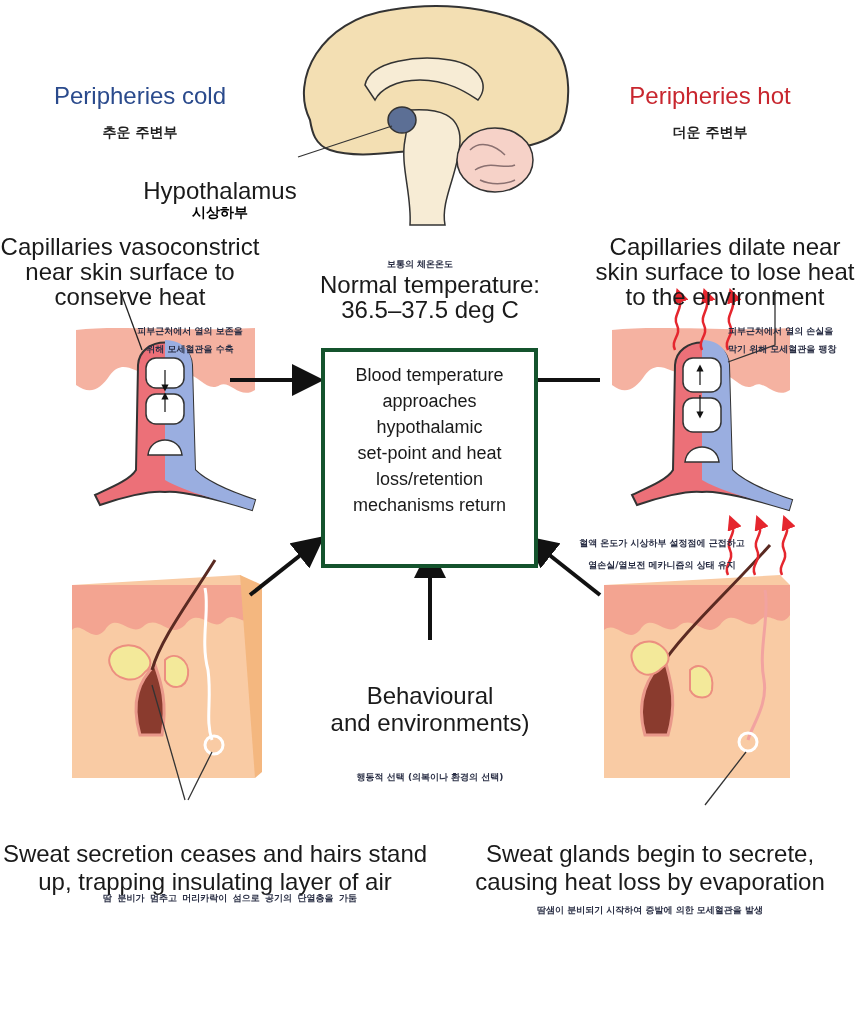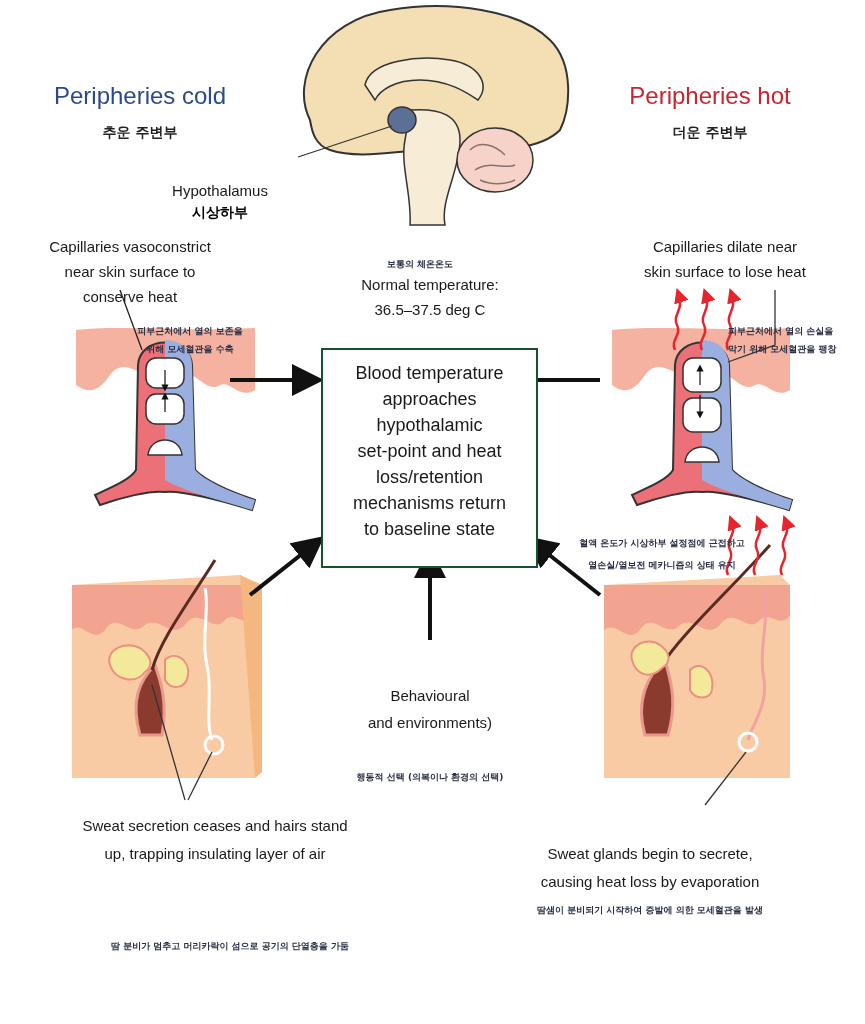--- a/index.html
+++ b/index.html
@@ -5,22 +5,22 @@
   html, body { margin:0; padding:0; background:#ffffff; }
   body { width:865px; height:1024px; position:relative; overflow:hidden;
          font-family:"Liberation Sans", "DejaVu Sans", sans-serif; color:#1a1a1a; }
   .abs { position:absolute;margin-top:32px; }
   .title { font-size:24px; text-align:center; }
   .title.cold { color:#2a4a8c; }
   .title.hot { color:#c8262e; }
   .ko { font-family:"DejaVu Sans", sans-serif; font-weight:bold; text-align:center; color:#222; }
   .ko.sub { font-size:14px; }
   .ko.small { font-size:9px; color:#2a2f45; }
-  .label { font-size:15px; text-align:center; line-height:25px; color:#1a1a1a; }
-  .center-box { border:2px solid #14532d; background:#fff; font-size:18px; line-height:26px;
+  .label { font-size:24px; text-align:center; line-height:25px; color:#1a1a1a; }
+  .center-box { border:4px solid #14532d; background:#fff; font-size:18px; line-height:26px;
                 text-align:center; padding:10px 4px; box-sizing:border-box; }
   svg { position:absolute; left:0; top:0; }
 </style>
 </head>
 <body>
 
 <svg width="865" height="1024" viewBox="0 0 865 1024">
   <defs>
     <marker id="ahBlack" markerWidth="8" markerHeight="8" refX="4" refY="4" orient="auto">
       <path d="M0,0 L8,4 L0,8 z" fill="#111"></path>
@@ -129,49 +129,49 @@
   <div>conserve heat</div>
 </div>
 <div class="abs ko small" style="left:120px; top:290px; width:140px; line-height:18px;">
   <div>피부근처에서 열의 보존을</div>
   <div>위해 모세혈관을 수축</div>
 </div>
 
 <div class="abs label" style="left:590px; top:202px; width:270px;">
   <div>Capillaries dilate near</div>
   <div>skin surface to lose heat</div>
+  <div>to the environment</div>
 </div>
 <div class="abs ko small" style="left:728px; top:290px; width:140px; line-height:18px; text-align:left;">
   <div>피부근처에서 열의 손실을</div>
   <div>막기 위해 모세혈관을 팽창</div>
 </div>
 
 <div class="abs center-box" style="left:321px; top:316px; width:217px; height:220px;">
   <div>Blood temperature</div>
   <div>approaches</div>
   <div>hypothalamic</div>
   <div>set-point and heat</div>
   <div>loss/retention</div>
   <div>mechanisms return</div>
-  <div>to baseline state</div>
 </div>
 <div class="abs ko small" style="left:547px; top:500px; width:230px; line-height:22px; text-align:center;">
   <div>혈액 온도가 시상하부 설정점에 근접하고</div>
   <div>열손실/열보전 메카니즘의 상태 유지</div>
 </div>
 
 <div class="abs label" style="left:290px; top:650px; width:280px; line-height:27px;">
   <div>Behavioural</div>
   <div>and environments)</div>
 </div>
 <div class="abs ko small" style="left:320px; top:739px; width:220px;">행동적 선택 (의복이나 환경의 선택)</div>
 
-<div class="abs label" style="left:0px; top:780px; width:430px; line-height:28px;">
+<div class="abs label" style="left:0px; top:808px; width:430px; line-height:28px;">
   <div>Sweat secretion ceases and hairs stand</div>
   <div>up, trapping insulating layer of air</div>
 </div>
-<div class="abs ko small" style="left:30px; top:908px; width:400px;">땀 분비가 멈추고 머리카락이 섬으로 공기의 단열층을 가둠</div>
+<div class="abs ko small" style="left:30px; top:860px; width:400px;font-family:Liberation Mono, monospace;">땀 분비가 멈추고 머리카락이 섬으로 공기의 단열층을 가둠</div>
 
 <div class="abs label" style="left:470px; top:808px; width:360px; line-height:28px;">
   <div>Sweat glands begin to secrete,</div>
   <div>causing heat loss by evaporation</div>
 </div>
 <div class="abs ko small" style="left:480px; top:872px; width:340px;">땀샘이 분비되기 시작하여 증발에 의한 모세혈관을 발생</div>
 
 </body></html>

